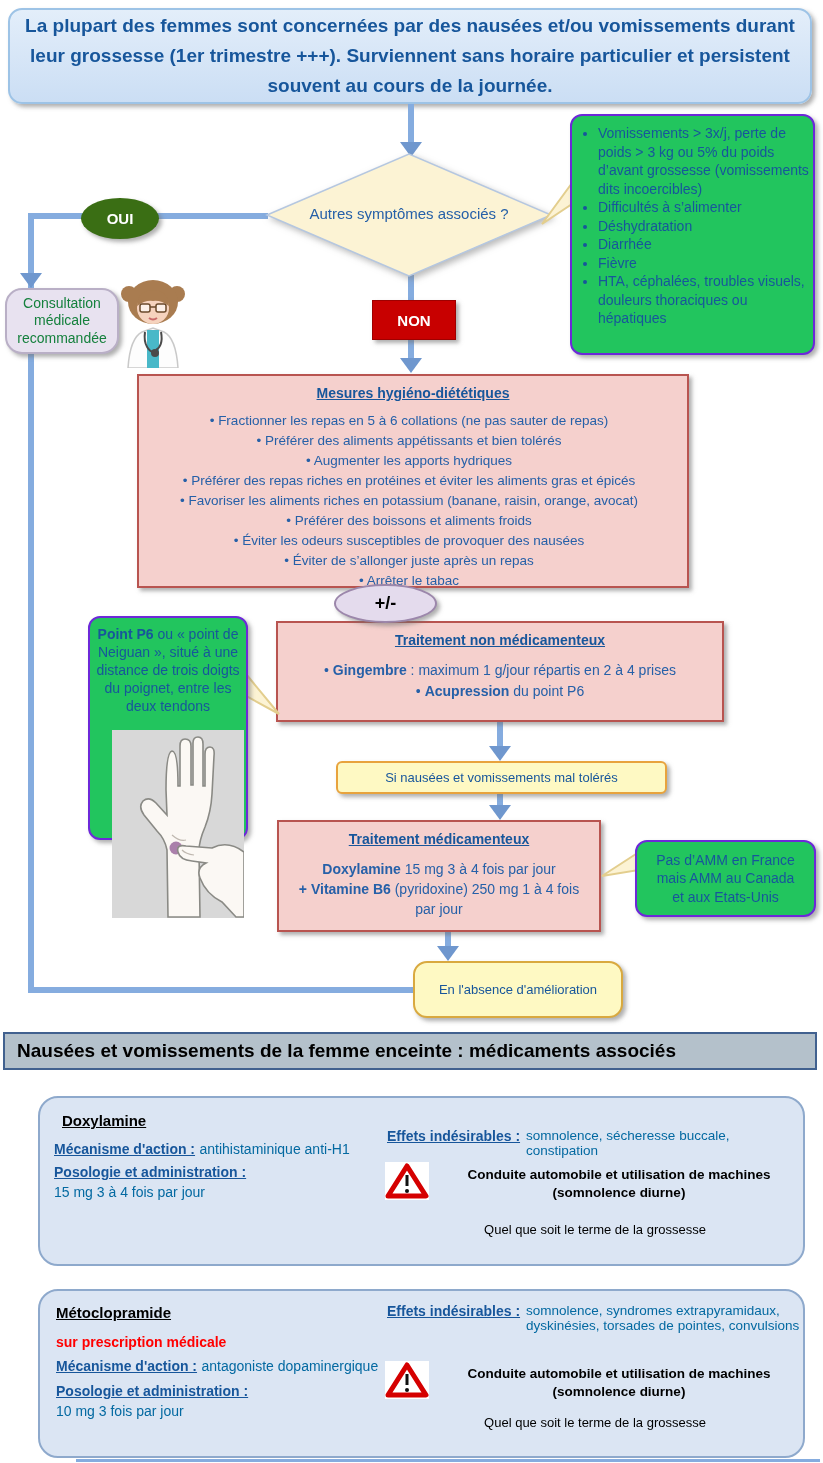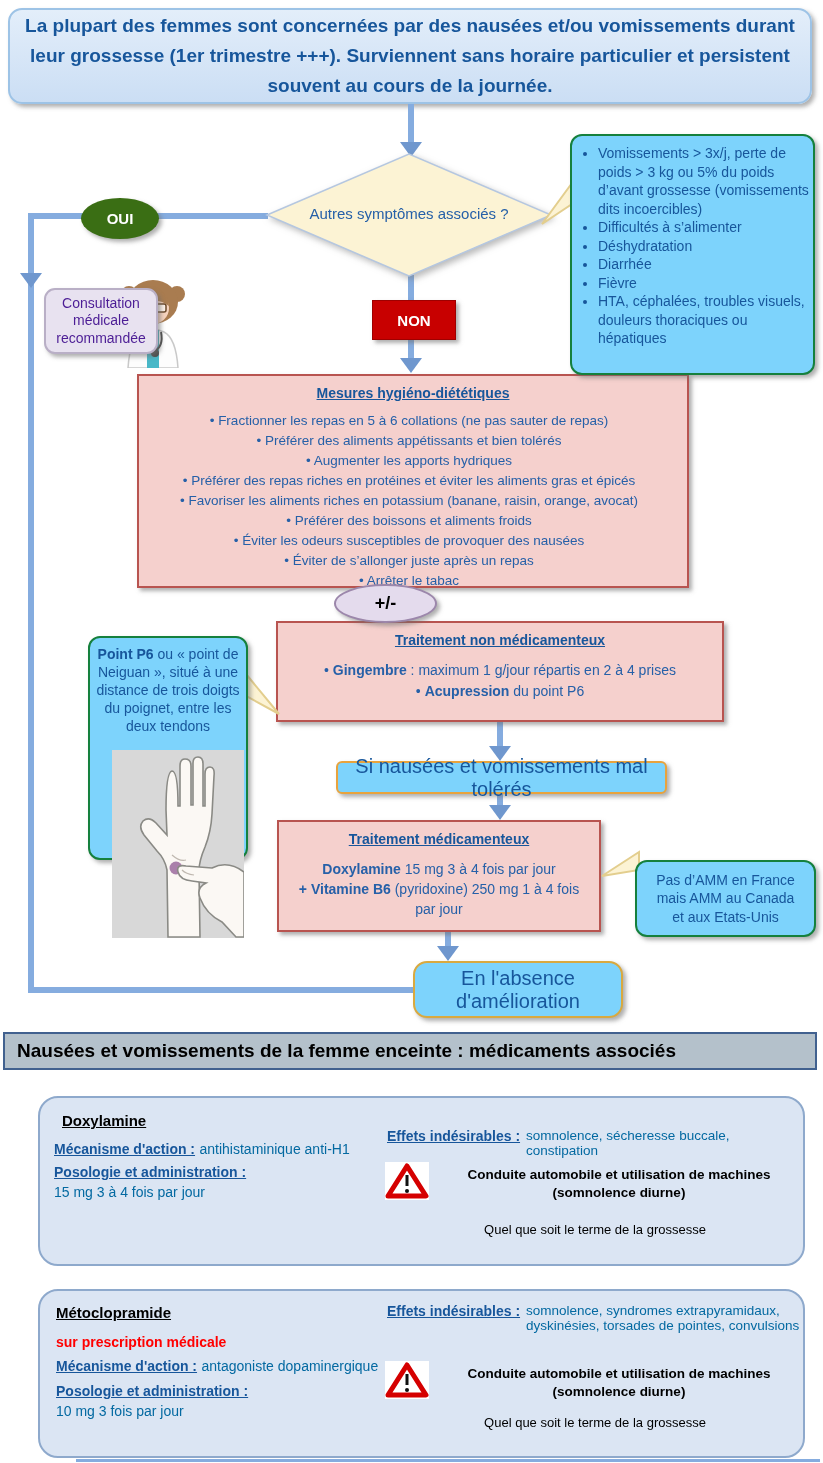--- a/index.html
+++ b/index.html
@@ -29,27 +29,27 @@
     color:#2660A8; font-size:15px; z-index:3; }
 
   .oui-oval { left:81px; top:198px; width:78px; height:41px; background:#3A6E14;
     border-radius:50%; color:#fff; font-weight:bold; font-size:15px;
     display:flex; align-items:center; justify-content:center; z-index:3; }
   .non-box { left:372px; top:300px; width:82px; height:38px; background:#C80000;
     border:1px solid #9E0000; color:#fff; font-weight:bold; font-size:15px;
     display:flex; align-items:center; justify-content:center; z-index:3; }
 
   .consult-box { left:5px; top:288px; width:110px; height:62px; background:#E8E2F0;
-    border:2px solid #B9AFC6; border-radius:11px; color:#4c1d95; font-size:14px;
+    border:2px solid #B9AFC6; border-radius:17px; color:#15803d; font-size:14px;
     line-height:1.25; display:flex; align-items:center; justify-content:center;
-    text-align:center; z-index:3;margin-left:39px; }
-
-  
-  .callout { background:#7dd3fc; border:2px solid #15803d; border-radius:12px;
-    color:#17569B; box-sizing:border-box; z-index:3;margin-top:20px; }
+    text-align:center; z-index:3; }
+
+  
+  .callout { background:#22c55e; border:2px solid #6d28d9; border-radius:12px;
+    color:#17569B; box-sizing:border-box; z-index:3; }
   .callout-symptoms { left:570px; top:114px; width:245px; height:241px; font-size:14px; }
   .callout-symptoms ul { margin:8px 4px 6px 0; padding-left:26px; }
   .callout-symptoms li { margin:0; line-height:18.5px; }
   .callout-p6 { left:88px; top:616px; width:160px; height:224px; font-size:14px;
     text-align:center; line-height:1.28; }
   .callout-p6 .p6-text { padding:8px 5px 0 5px; }
   .callout-amm { left:635px; top:840px; width:181px; height:77px; font-size:14px;
     display:flex; align-items:center; justify-content:center; text-align:center;
     line-height:1.3; padding:0 14px; }
   .beak { position:absolute; z-index:2; }
@@ -69,22 +69,22 @@
   .pink-nondrug li::before { content:"• "; }
   .pink-drug { left:277px; top:820px; width:324px; height:112px; text-align:center;
     font-size:14px; }
   .pink-drug .drug-lines { margin-top:12px; line-height:20px; padding:0 10px; }
 
   .pm-oval { left:334px; top:584px; width:103px; height:39px; background:#E4DBED;
     border:2px solid #9C87AB; border-radius:50%; color:#000; font-weight:bold;
     font-size:18px; display:flex; align-items:center; justify-content:center; z-index:4;
     box-sizing:border-box; }
 
-  .peach-box { background:#7dd3fc; border:2px solid #E8A33D; color:#17569B;
-    font-size:20px; display:flex; align-items:center; justify-content:center;
+  .peach-box { background:#fef9c3; border:2px solid #E8A33D; color:#17569B;
+    font-size:13px; display:flex; align-items:center; justify-content:center;
     text-align:center; box-sizing:border-box; z-index:2; }
   .peach-si { left:336px; top:761px; width:331px; height:33px; border-radius:6px; }
   .peach-noimp { left:413px; top:961px; width:210px; height:57px; border-radius:14px;
     border-color:#D9A93F; }
 
   .hand-img { left:22px; top:112px; width:132px; height:188px; position:absolute;
     background:#D8D8D8; }
 
   
   .banner { left:3px; top:1032px; width:814px; height:38px; background:#B4C1CB;

